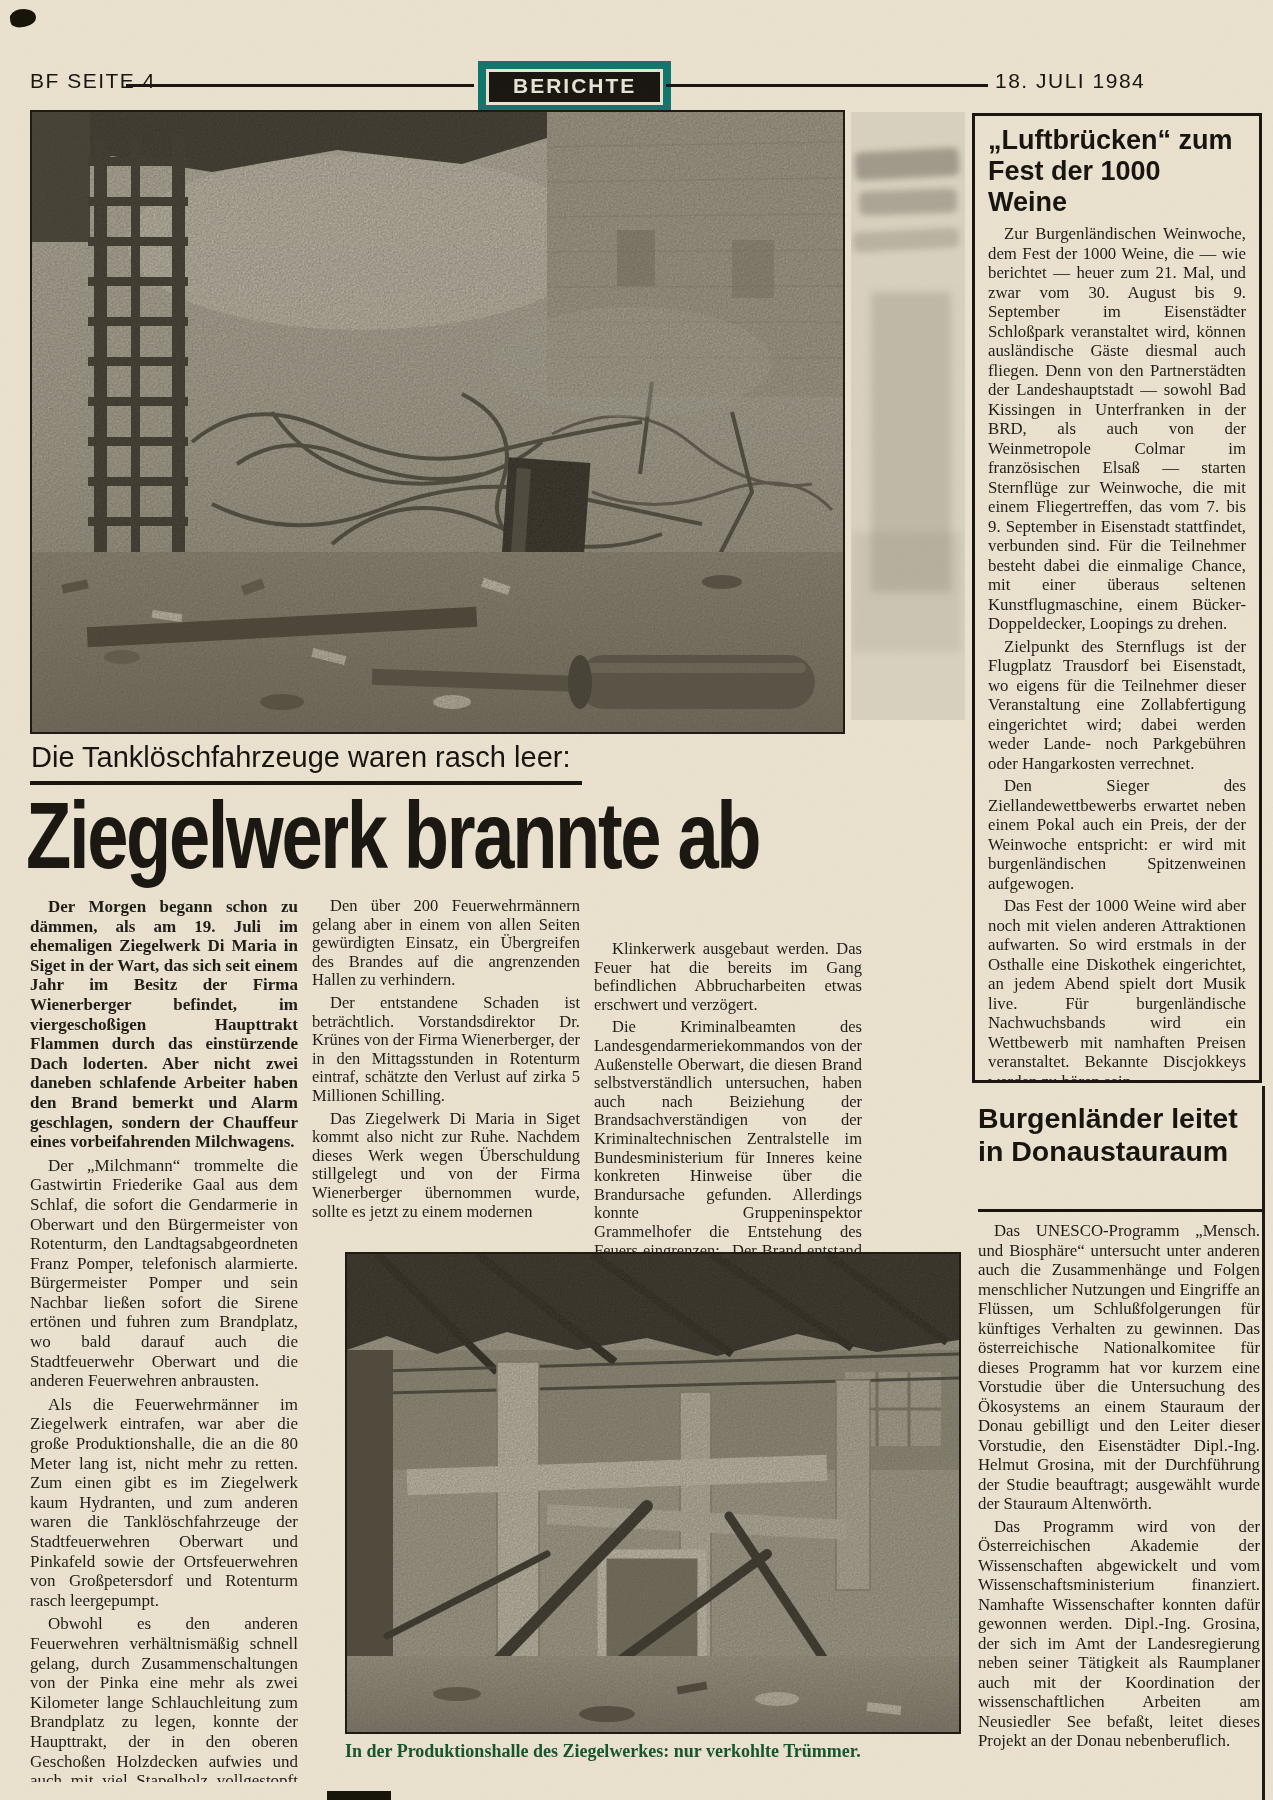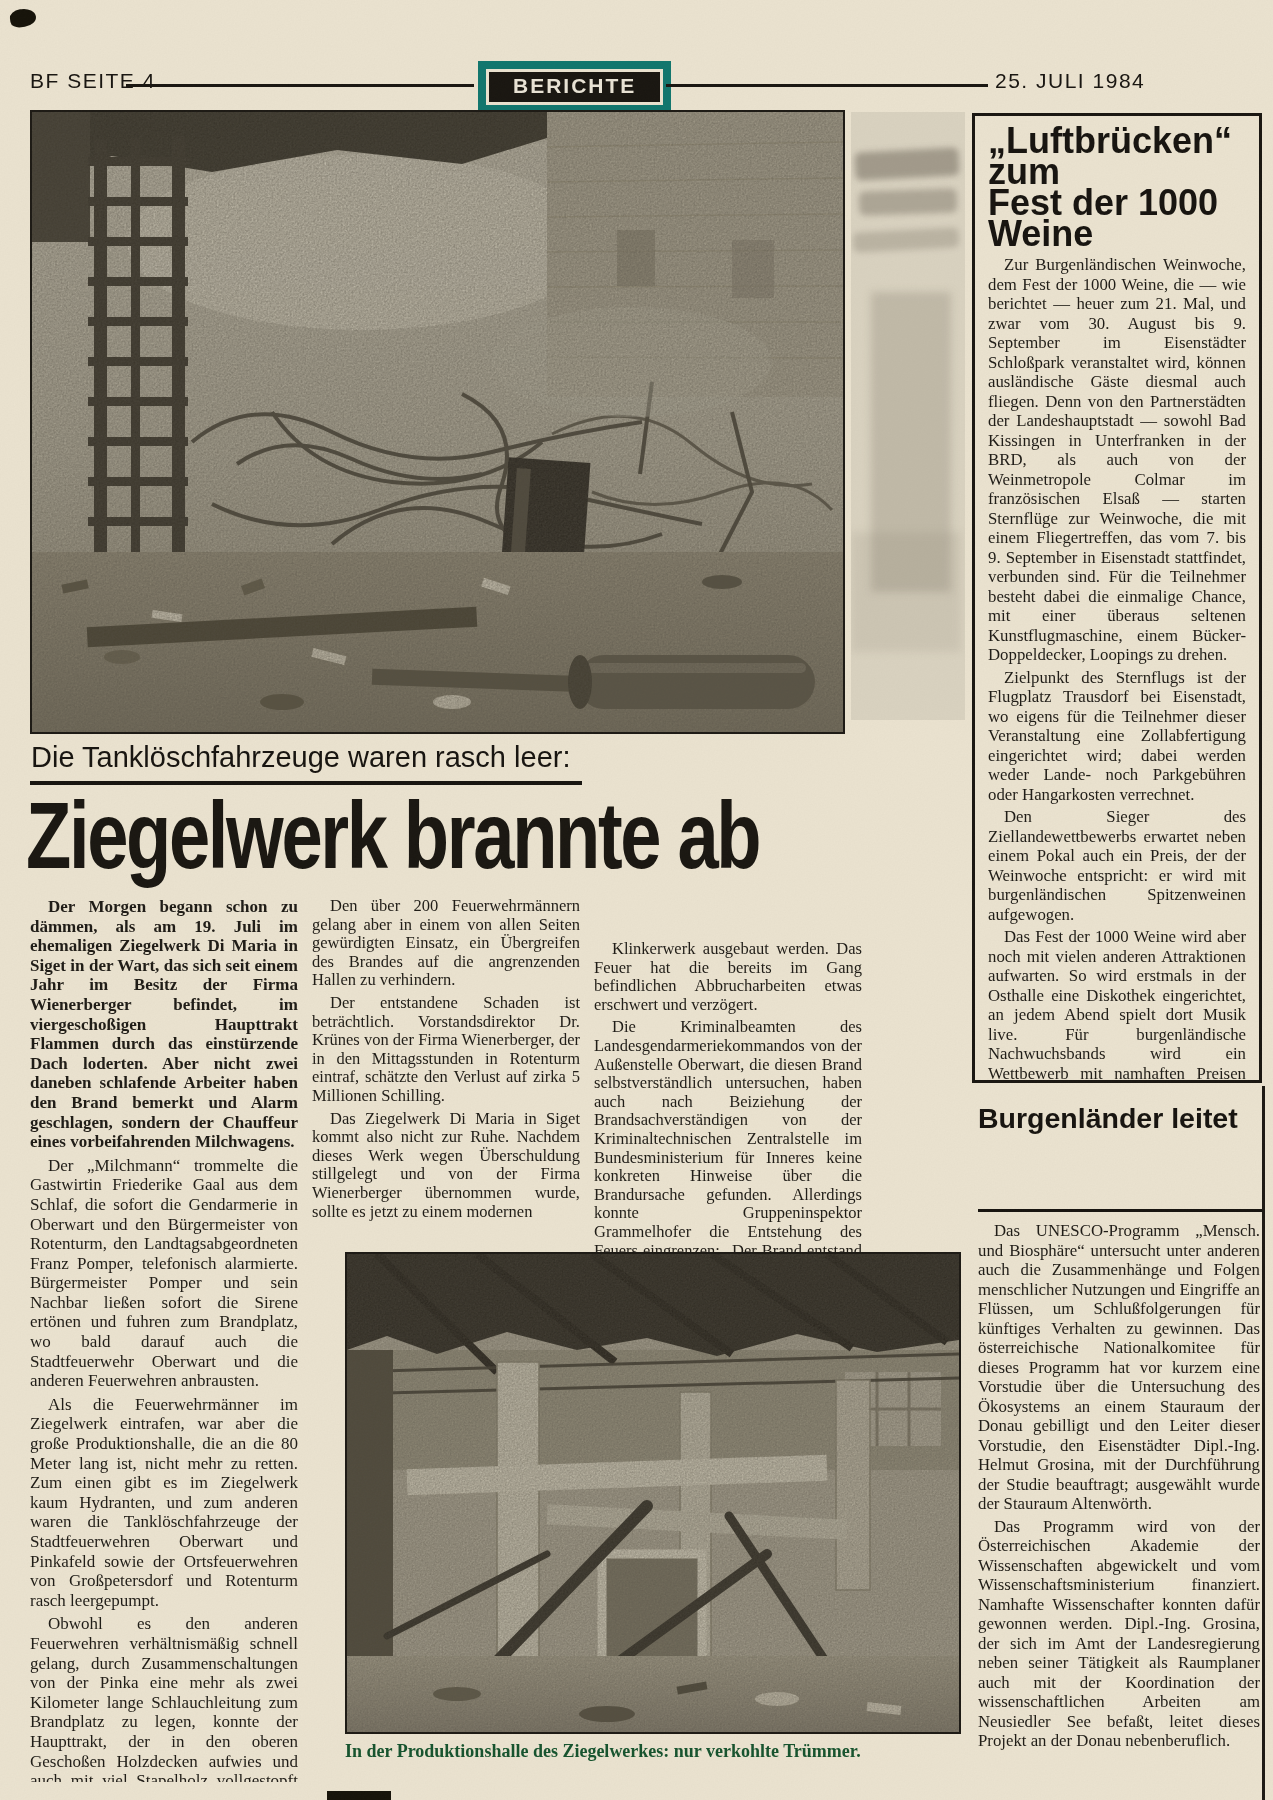--- a/index.html
+++ b/index.html
@@ -36,42 +36,42 @@
   .col p{margin:0 0 4px 0;text-indent:18px;}
   .col-1{font-size:17px;line-height:19.6px;}
   .col-23{font-size:16.5px;line-height:18.6px;}
   .lead{font-weight:bold;}
   .caption{font-weight:bold;font-size:18px;color:#14532d;}
   
   .side-box{
     border:3px solid #17140f;box-sizing:border-box;background:#EDE5D2;
     padding:9px 13px;overflow:hidden;
   }
-  .side-title{font-family:"Liberation Sans",sans-serif;font-weight:bold;font-size:36px;line-height:31px;color:#15120e;margin-bottom:6px;}
+  .side-title{font-family:"Liberation Sans",sans-serif;font-weight:bold;font-size:27px;line-height:31px;color:#15120e;margin-bottom:6px;}
   .side-body{font-size:16.8px;line-height:19.5px;text-align:justify;font-family:Liberation Serif, serif;}
   .side-body p{margin:0 0 3px 0;text-indent:16px;}
   .unesco-title{font-family:"Liberation Sans",sans-serif;font-weight:bold;font-size:28.5px;line-height:33px;color:#15120e;}
   .unesco-rule{background:#15120e;height:3px;}
   .scan-mark{background:#141108;}
   .edge-line{background:#1b1712;}
   .page-grain{pointer-events:none;}
 </style>
 </head>
 <body>
 
 <div class="abs scan-mark" style="left:10px;top:9px;width:26px;height:18px;border-radius:45% 55% 50% 40%;transform:rotate(-8deg);"></div>
 
 <div class="abs" style="left:0;top:0;width:1273px;height:100px;">
   <div class="abs hdr-label" style="left:30px;top:69px;text-align:center;">BF SEITE 4</div>
   <div class="abs hdr-rule" style="left:126px;top:84px;width:348px;"></div>
   <div class="abs berichte-outer" style="left:478px;top:61px;">
     <div class="berichte-inner">BERICHTE</div>
   </div>
   <div class="abs hdr-rule" style="left:666px;top:84px;width:322px;"></div>
-  <div class="abs hdr-label" style="left:995px;top:69px;">25. JULI 1984</div>
+  <div class="abs hdr-label" style="left:995px;top:69px;">18. JULI 1984</div>
 </div>
 
 <div class="abs photo-frame" style="left:30px;top:110px;width:811px;height:620px;">
   <svg width="811" height="620" viewBox="0 0 811 620" xmlns="http://www.w3.org/2000/svg">
     <defs>
       <linearGradient id="skyG" x1="0" y1="0" x2="0" y2="1">
         <stop offset="0" stop-color="#cdc7b6"></stop>
           <stop offset=".55" stop-color="#b8b2a0"></stop>
           <stop offset="1" stop-color="#938c79"></stop>
       </linearGradient>
@@ -268,20 +268,21 @@
   <div class="side-body">
     <p>Zur Burgenländischen Weinwoche, dem Fest der 1000 Weine, die — wie berichtet — heuer zum 21. Mal, und zwar vom 30. August bis 9. September im Eisenstädter Schloßpark veranstaltet wird, können ausländische Gäste diesmal auch fliegen. Denn von den Partnerstädten der Landeshauptstadt — sowohl Bad Kissingen in Unterfranken in der BRD, als auch von der Weinmetropole Colmar im französischen Elsaß — starten Sternflüge zur Weinwoche, die mit einem Fliegertreffen, das vom 7. bis 9. September in Eisenstadt stattfindet, verbunden sind. Für die Teilnehmer besteht dabei die einmalige Chance, mit einer überaus seltenen Kunstflugmaschine, einem Bücker-Doppeldecker, Loopings zu drehen.</p>
     <p>Zielpunkt des Sternflugs ist der Flugplatz Trausdorf bei Eisenstadt, wo eigens für die Teilnehmer dieser Veranstaltung eine Zollabfertigung eingerichtet wird; dabei werden weder Lande- noch Parkgebühren oder Hangarkosten verrechnet.</p>
     <p>Den Sieger des Ziellandewettbewerbs erwartet neben einem Pokal auch ein Preis, der der Weinwoche entspricht: er wird mit burgenländischen Spitzenweinen aufgewogen.</p>
     <p>Das Fest der 1000 Weine wird aber noch mit vielen anderen Attraktionen aufwarten. So wird erstmals in der Osthalle eine Diskothek eingerichtet, an jedem Abend spielt dort Musik live. Für burgenländische Nachwuchsbands wird ein Wettbewerb mit namhaften Preisen veranstaltet. Bekannte Discjokkeys werden zu hören sein.</p>
   </div>
 </div>
 
 <div class="abs unesco-title" style="left:978px;top:1102px;width:290px;">
   <div>Burgenländer leitet</div>
+  <div>in Donaustauraum</div>
 </div>
 <div class="abs unesco-rule" style="left:978px;top:1209px;width:284px;"></div>
 <div class="abs side-body" style="left:978px;top:1221px;width:282px;height:540px;overflow:hidden;">
   <p>Das UNESCO-Programm „Mensch. und Biosphäre“ untersucht unter anderen auch die Zusammenhänge und Folgen menschlicher Nutzungen und Eingriffe an Flüssen, um Schlußfolgerungen für künftiges Verhalten zu gewinnen. Das österreichische Nationalkomitee für dieses Programm hat vor kurzem eine Vorstudie über die Untersuchung des Ökosystems an einem Stauraum der Donau gebilligt und den Leiter dieser Vorstudie, den Eisenstädter Dipl.-Ing. Helmut Grosina, mit der Durchführung der Studie beauftragt; ausgewählt wurde der Stauraum Altenwörth.</p>
   <p>Das Programm wird von der Österreichischen Akademie der Wissenschaften abgewickelt und vom Wissenschaftsministerium finanziert. Namhafte Wissenschafter konnten dafür gewonnen werden. Dipl.-Ing. Grosina, der sich im Amt der Landesregierung neben seiner Tätigkeit als Raumplaner auch mit der Koordination der wissenschaftlichen Arbeiten am Neusiedler See befaßt, leitet dieses Projekt an der Donau nebenberuflich.</p>
 </div>
 
 <div class="abs edge-line" style="left:1262px;top:1086px;width:3px;height:714px;"></div>
 <div class="abs scan-mark" style="left:327px;top:1791px;width:64px;height:9px;"></div>
 

